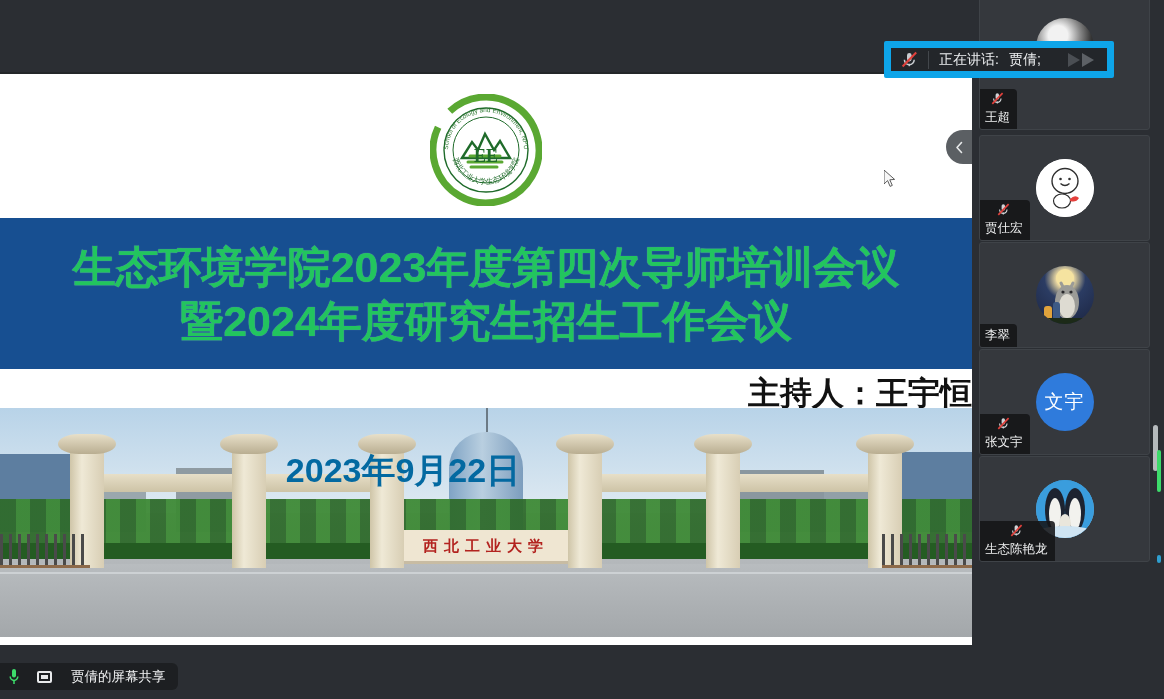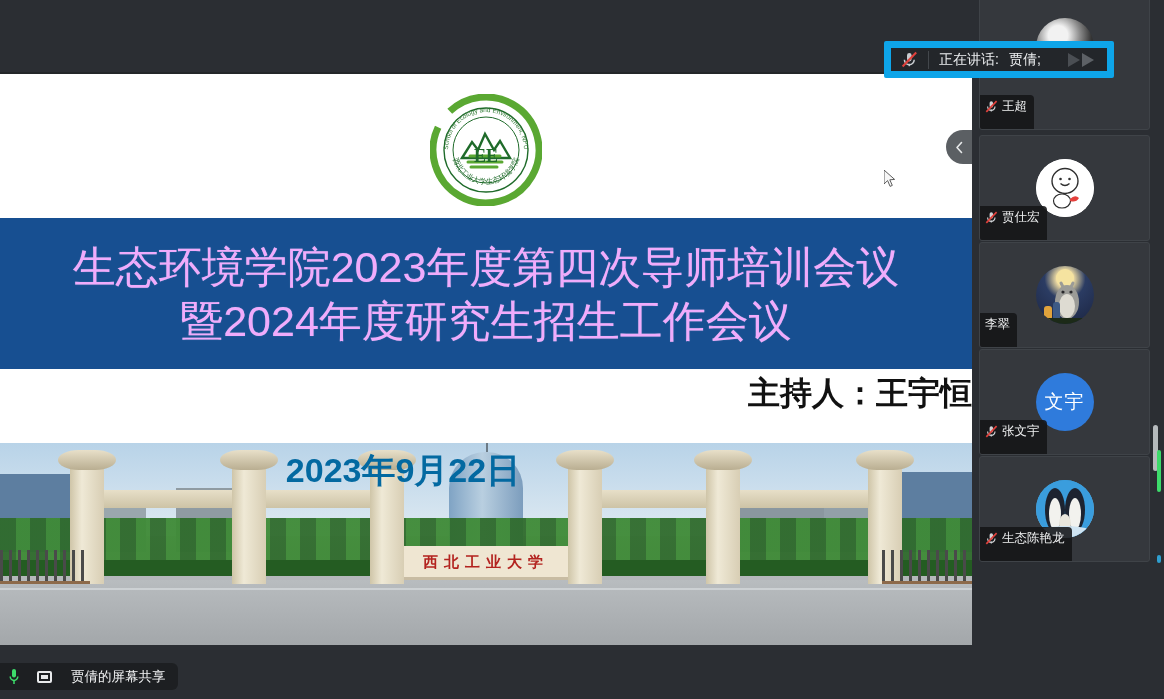--- a/index.html
+++ b/index.html
@@ -37,39 +37,39 @@
   .logo { position: relative; width: 112px; height: 112px; }
   .logo svg { display:block; }
 
   
   .title-band {
     position: absolute; left: 0; top: 144px; width: 972px; height: 151px;
     background: #174f91;
     display: flex; flex-direction: column; align-items: center; justify-content: center;
   }
   .title-line {
-    color: #f0abfc; font-weight: normal; letter-spacing: 0px;
+    color: #22c55e; font-weight: bold; letter-spacing: 0px;
     font-size: 43px; line-height: 54px; white-space: nowrap;
     text-shadow: 0 0 1px rgba(255,255,255,0.4);
   }
 
   
   .host-line {
     position: absolute; left: 0; top: 298px; width: 972px;
     text-align: right; color: #111; font-weight: bold; font-size: 32px;
   }
   .date-line {
     position: absolute; left: 0; top: 374px; width: 806px;
     text-align: center; color: #0369a1; font-weight: bold; font-size: 34px;
     z-index: 4;
   }
 
   
   .photo {
-    position: absolute; left: 0; bottom: 0; width: 972px; height: 202px;
+    position: absolute; left: 0; bottom: 8px; width: 972px; height: 229px;
     overflow: hidden;
     background: linear-gradient(to bottom,#cfe0ef 0%, #e3eef6 22%, #e9eef1 36%, #b9bdc0 52%, #a9adb0 100%);
   }
   
   .ph-sky { position:absolute; left:0; top:0; width:100%; height:46%;
             background: linear-gradient(to bottom,#b8d3e8,#dfeaf2); }
   .bld { position:absolute; bottom:46%; background:#7e93a6; }
   .bld.l1 { left:0;   width:92px;  height:78px;  background:#5d7ea0; }
   .bld.l2 { left:86px; width:60px; height:52px;  background:#9aa7ad; }
   .bld.l3 { left:176px; width:86px; height:64px; background:#8f9ba2; }
@@ -150,22 +150,23 @@
   }
   .tile .av {
     position: absolute; left: 50%; top: 50%; transform: translate(-50%,-50%);
     width: 58px; height: 58px; border-radius: 50%; overflow: hidden;
     display:flex; align-items:center; justify-content:flex-end;
   }
   .tile .name {
     position: absolute; left: 0; bottom: 0; max-width: 96%;
     display: flex; align-items: center; gap: 4px;
     background: rgba(20,21,23,0.88); color: #f0f1f2;
-    font-size: 12.5px; padding: 3px 7px 14px 5px; border-radius: 0 4px 0 0;
+    font-size: 12.5px; padding: 3px 7px 3px 5px; border-radius: 0 4px 0 0;
     white-space: nowrap;
+    flex-direction: column;
   }
   .mic-muted { width: 13px; height: 13px; flex: 0 0 13px; }
 
   
   .av-photo-bw { width:100%; height:100%;
      background: radial-gradient(circle at 38% 30%, #f2f2f2 0 18%, #8c8c8c 40%, #333 62%, #111 100%); }
   .av-doodle { width:100%; height:100%; background:#fff; }
   .av-totoro { width:100%; height:100%;
      background: radial-gradient(circle at 50% 22%, #ffe9a8 0 14%, #2b3c63 38%, #1b2440 100%); }
   .av-initials { width:100%; height:100%; background:#2f7bdc; color:#fff;

